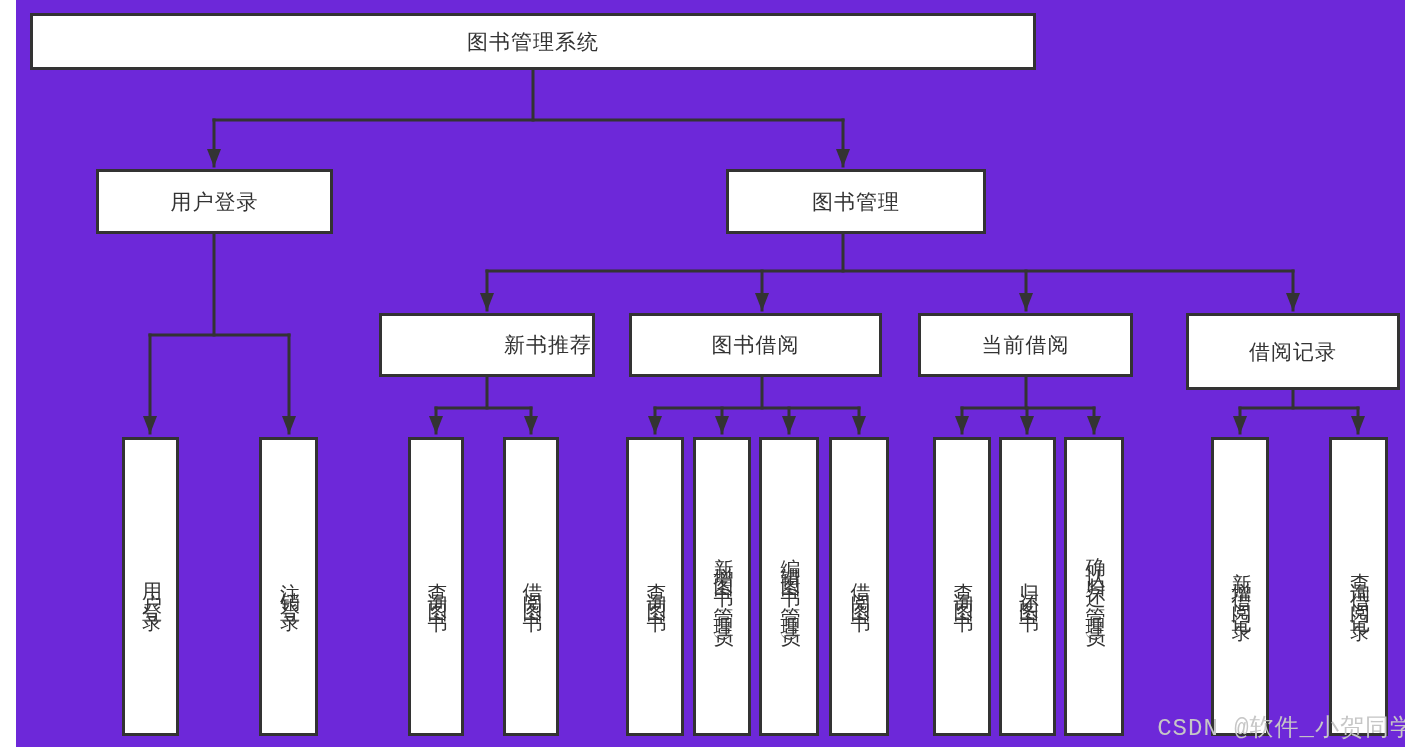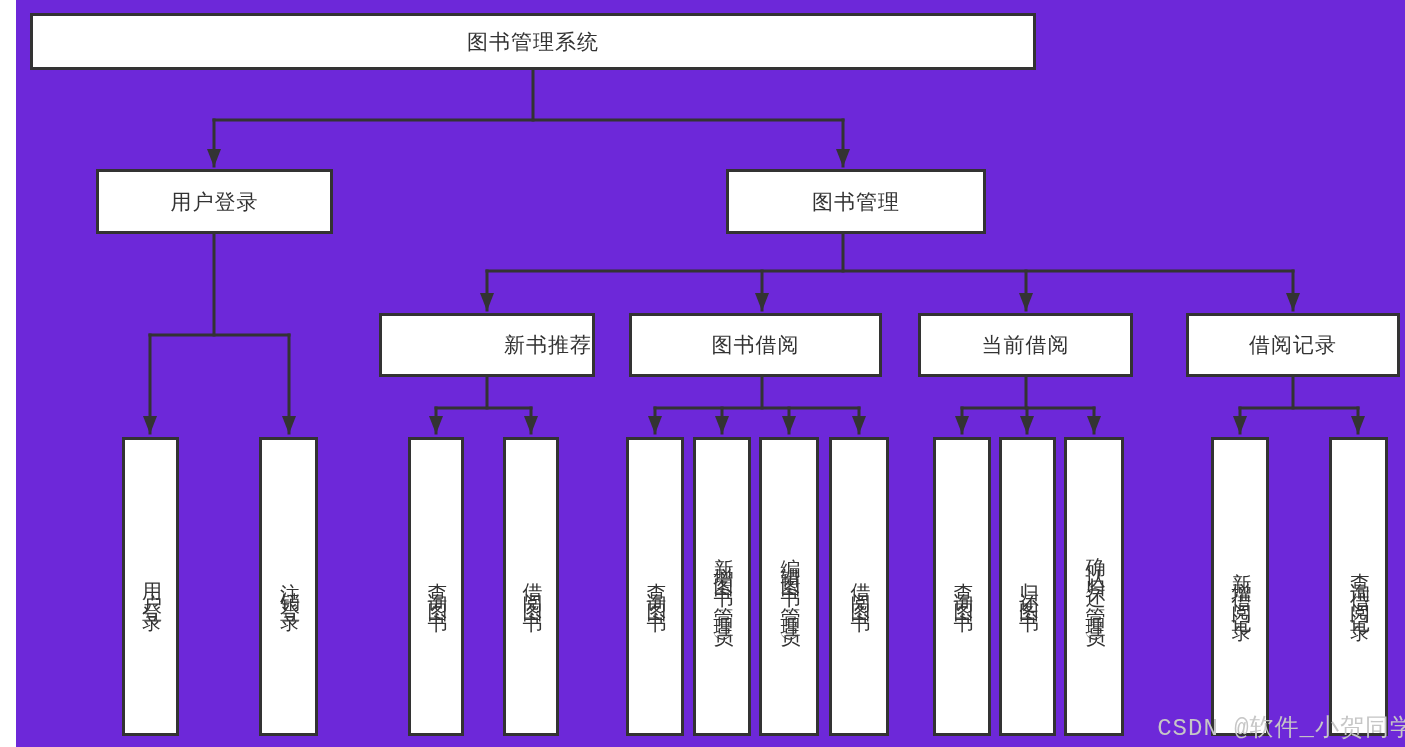--- a/index.html
+++ b/index.html
@@ -112,21 +112,21 @@
 
   <div class="node" style="left:363px;top:313px;width:216px;height:64px;justify-content:flex-end;">
     <span>新书推荐</span>
   </div>
   <div class="node" style="left:613px;top:313px;width:253px;height:64px;">
     <span>图书借阅</span>
   </div>
   <div class="node" style="left:902px;top:313px;width:215px;height:64px;">
     <span>当前借阅</span>
   </div>
-  <div class="node" style="left:1170px;top:313px;width:214px;height:64px;">
+  <div class="node" style="left:1170px;top:313px;width:214px;height:77px;">
     <span>借阅记录</span>
   </div>
 
   <div class="node leaf" style="left:106px;top:437px;width:57px;height:299px;">
     <span class="vtxt">用户登录</span>
   </div>
   <div class="node leaf" style="left:243px;top:437px;width:59px;height:299px;">
     <span class="vtxt">注销登录</span>
   </div>
 

